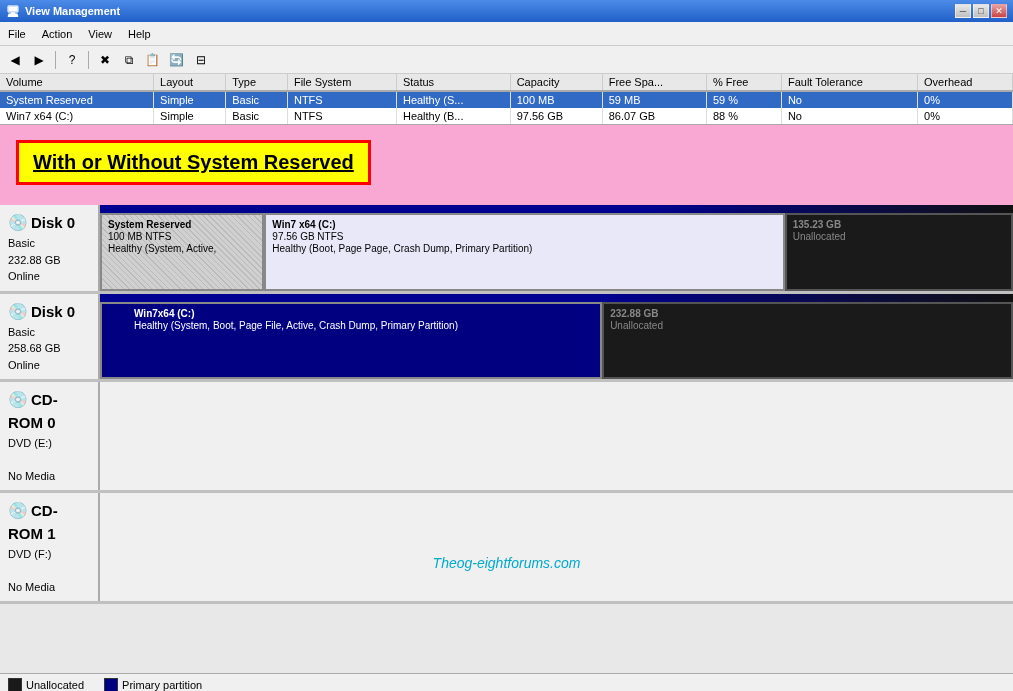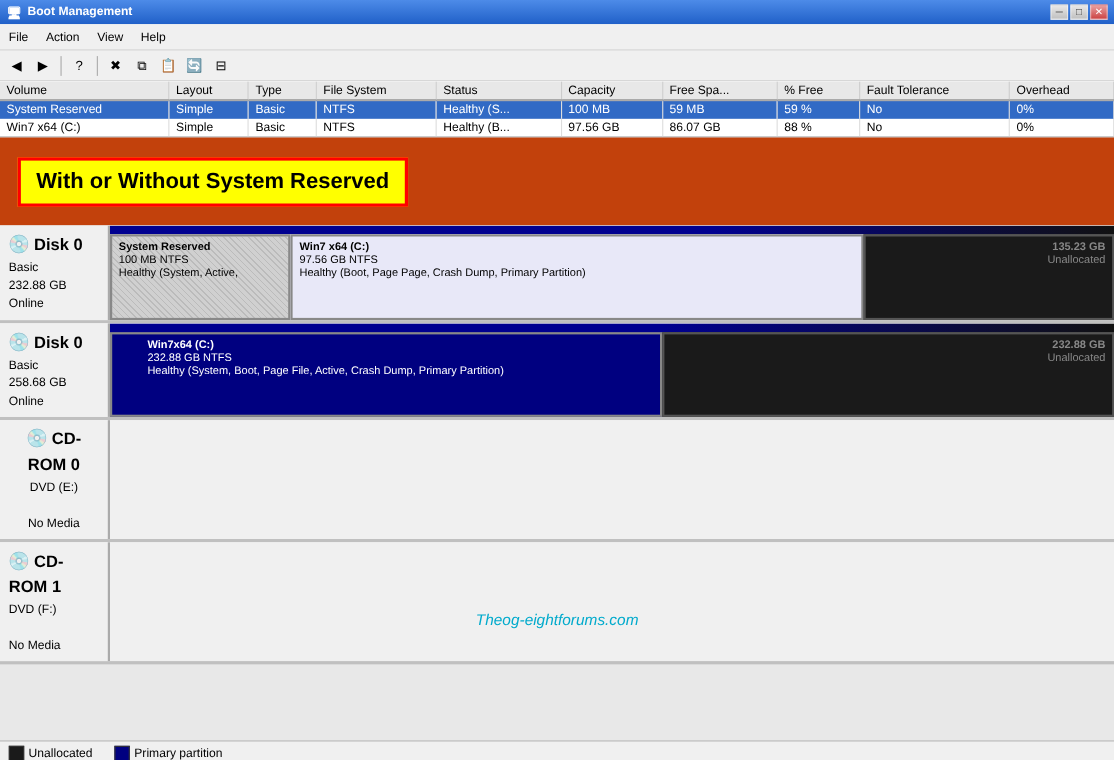--- a/index.html
+++ b/index.html
@@ -126,26 +126,27 @@
       font-size: 11px;
       white-space: nowrap;
     }
     .volume-table tr.selected td {
       background: #316ac5;
       color: white;
     }
 
     
     .annotation-area {
-      background: #c2410c;
+      background: #f9a8d4;
       padding: 20px 16px;
       flex-shrink: 0;
       height: 80px;
       display: flex;
-      align-items: center;
+      align-items: flex-end;
+      text-decoration: underline;
     }
     .annotation-box {
       border: 3px solid red;
       background: yellow;
       padding: 8px 14px;
       font-size: 20px;
       font-weight: bold;
       color: #000;
       display: inline-block;
     }
@@ -208,21 +209,20 @@
       );
     }
     .partition-block.primary {
       background: #e8e8f8;
       border: 2px solid #888;
     }
     .partition-block.unallocated {
       background: #1a1a1a;
       color: #888;
       border: 2px solid #555;
-      text-align: right;
     }
     .partition-block.dark-primary {
       background: #000080;
       color: white;
       border: 2px solid #888;
       padding-left: 32px;
     }
 
     .partition-title {
       font-weight: bold;
@@ -266,21 +266,21 @@
       transform: translateX(-50%);
       white-space: nowrap;
     }
   </style>
 </head>
 <body>
 
 <div class="title-bar">
   <div class="title-bar-left">
     <span>🖥</span>
-    <span>Boot Management</span>
+    <span>View Management</span>
   </div>
   <div class="title-bar-controls">
     <div class="title-btn">─</div>
     <div class="title-btn">□</div>
     <div class="title-btn close">✕</div>
   </div>
 </div>
 
 <div class="menu-bar">
   <span class="menu-item">File</span>
@@ -397,33 +397,32 @@
         <span>Basic</span><br>
         <span>258.68 GB</span><br>
         <span>Online</span>
       </div>
       <div class="disk-partitions" style="flex-direction:column;">
         <div style="height:8px; background: linear-gradient(to right, #000090 55%, #111 100%); width:100%;"></div>
         <div style="display:flex; flex:1;">
 
           <div class="partition-block dark-primary" style="width:55%; min-height:65px; color:white;">
             <div class="partition-title">Win7x64  (C:)</div>
-            <div class="partition-sub">232.88 GB NTFS</div>
             <div class="partition-sub">Healthy (System, Boot, Page File, Active, Crash Dump, Primary Partition)</div>
           </div>
 
           <div class="partition-block unallocated" style="width:45%; min-height:65px;">
             <div class="partition-title">232.88 GB</div>
             <div class="partition-sub">Unallocated</div>
           </div>
         </div>
       </div>
     </div>
 
-    <div class="disk-row" style="min-height:70px;text-align:center;">
+    <div class="disk-row" style="min-height:70px;">
       <div class="disk-label">
         <span style="font-size:16px;">💿</span>
         <strong>CD-ROM 0</strong><br>
         <span>DVD (E:)</span><br>
         <br>
         <span>No Media</span>
       </div>
       <div class="disk-partitions">
         <div style="flex:1; background:#f0f0f0;"></div>
       </div>

